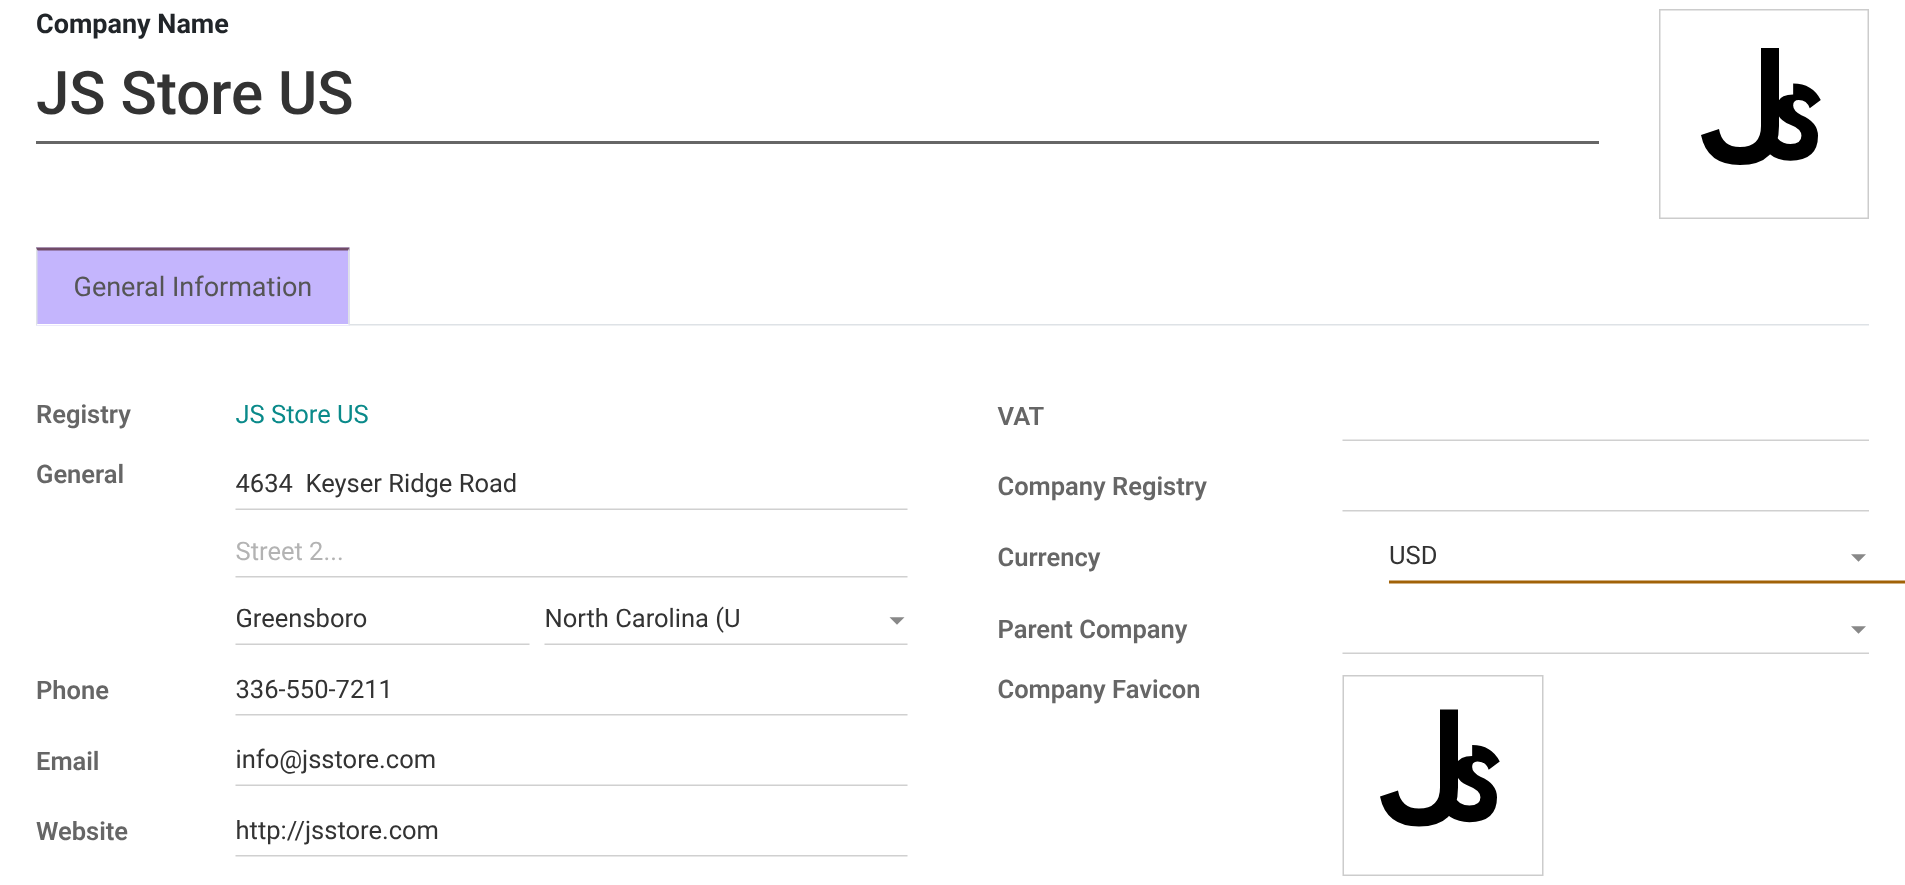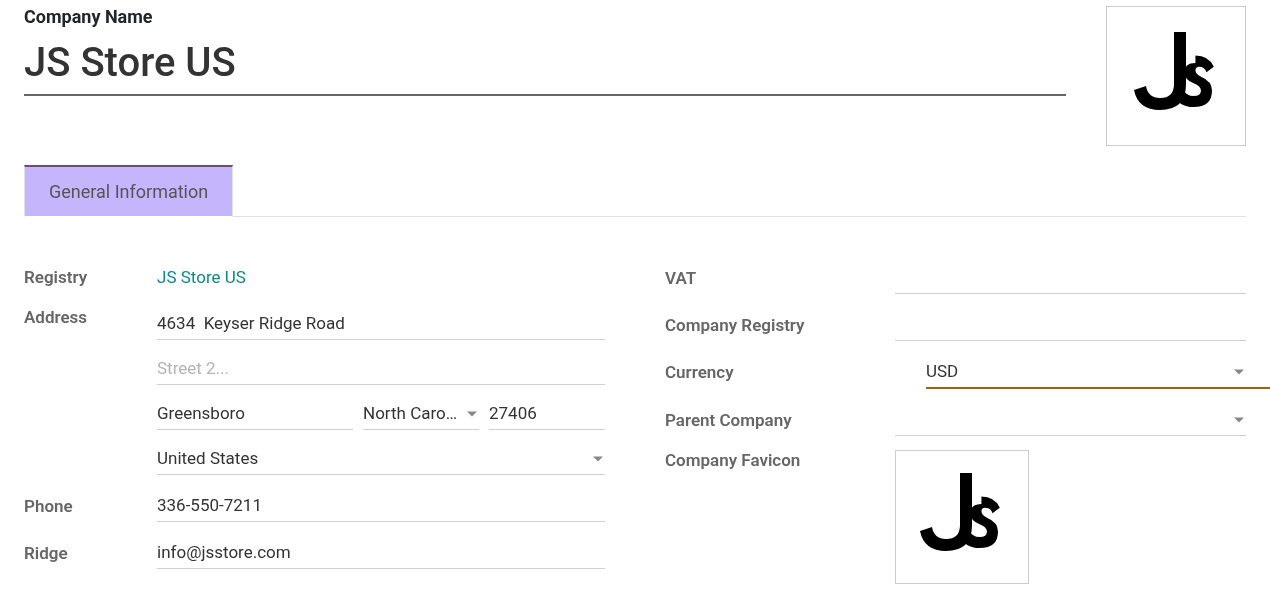--- a/index.html
+++ b/index.html
@@ -229,54 +229,47 @@
 <div class="form-area">
   <div class="form-col left">
     <div class="field-row">
       <div class="field-label">Registry</div>
       <div class="field-value">
         <a class="link-value">JS Store US</a>
       </div>
     </div>
 
     <div class="field-row align-top">
-      <div class="field-label">Address</div>
+      <div class="field-label">General</div>
       <div class="address-block">
         <div class="address-row">
           <input type="text" class="text-input" value="4634  Keyser Ridge Road" style="">
         </div>
         <div class="address-row">
           <input type="text" class="text-input" placeholder="Street 2..." style="">
         </div>
         <div class="address-row">
           <input type="text" class="text-input city-input" value="Greensboro" style="">
           <div class="state-wrapper dropdown-wrapper">
             <input type="text" class="state-input" value="North Carolina (U" style="">
             <span class="dropdown-caret"></span>
           </div>
-          <input type="text" class="text-input zip-input" value="27406" style="">
         </div>
-        <div class="address-row">
-          <div class="dropdown-wrapper">
-            <input type="text" class="dropdown-input" value="United States" style="">
-            <span class="dropdown-caret"></span>
-          </div>
-        </div>
       </div>
     </div>
 
     <div class="field-row">
       <div class="field-label">Phone</div>
       <div class="field-value">
         <input type="text" class="text-input" value="336-550-7211" style="">
       </div>
     </div>
 
     <div class="field-row">
-      <div class="field-label">Ridge</div>
+      <div class="field-label">Email</div>
       <div class="field-value">
         <input type="text" class="text-input" value="info@jsstore.com" style="">
       </div>
     </div>
 
     <div class="field-row">
       <div class="field-label">Website</div>
       <div class="field-value">
         <input type="text" class="text-input" value="http://jsstore.com" style="">
       </div>

